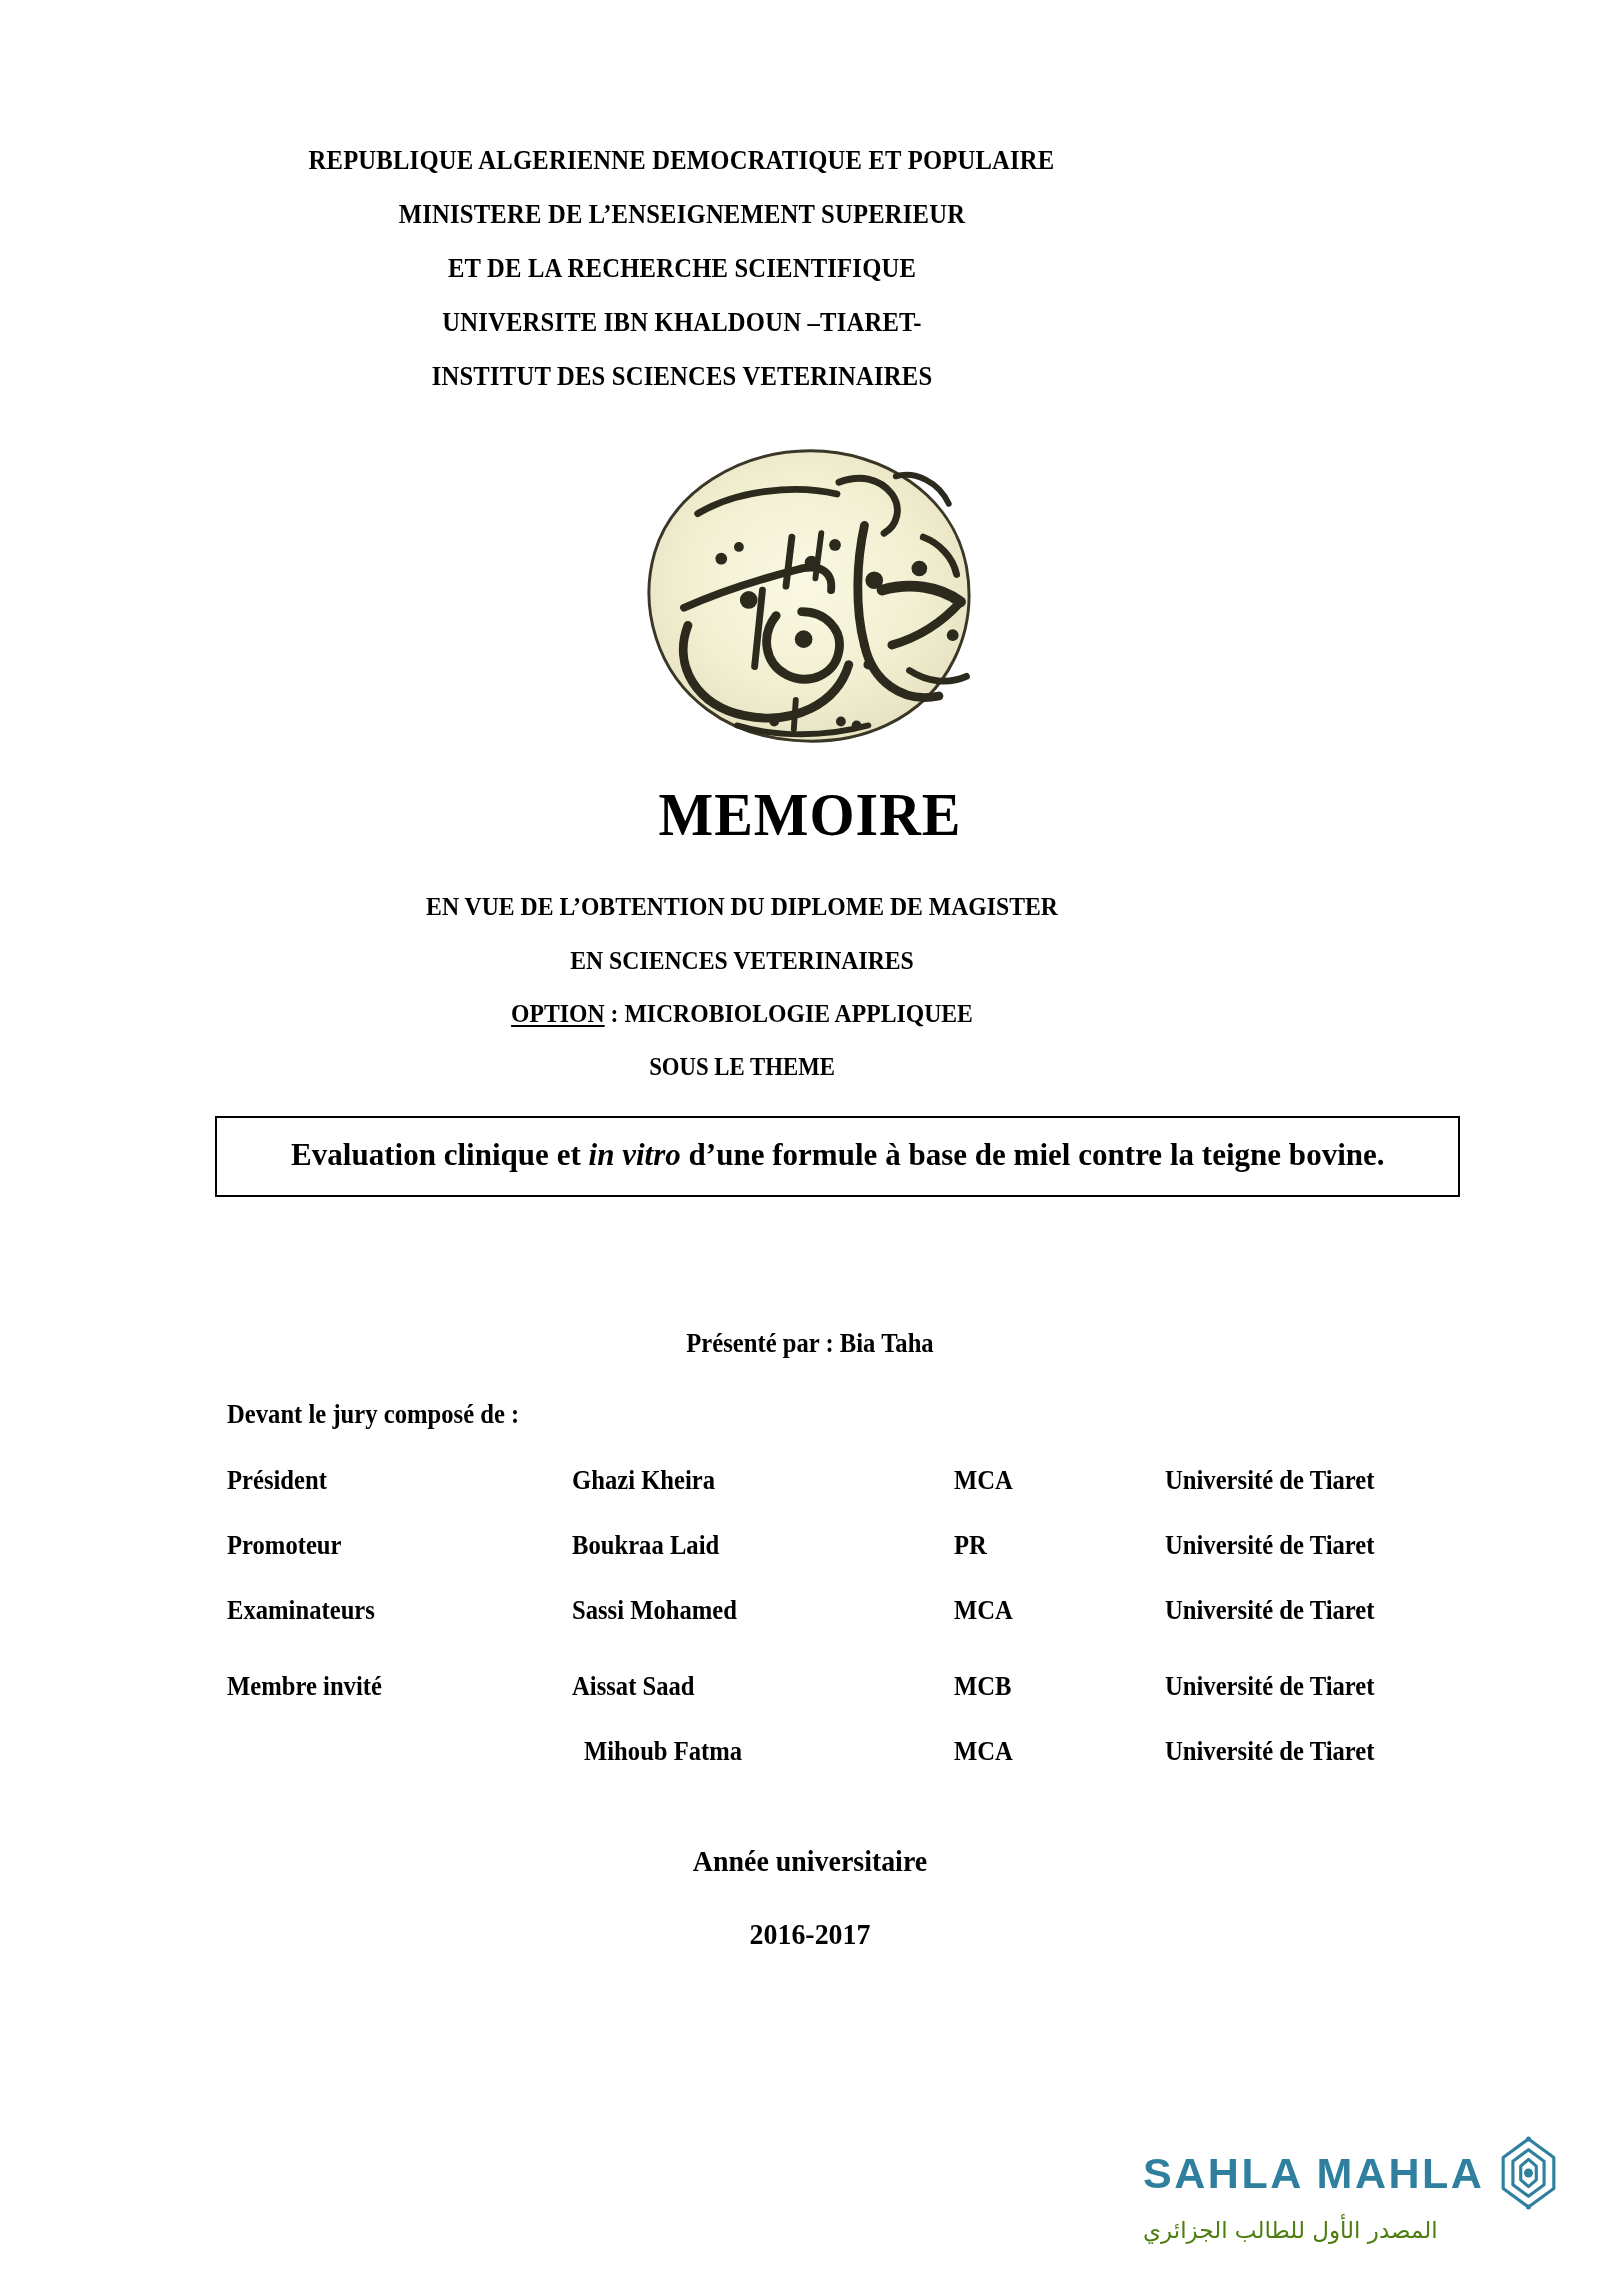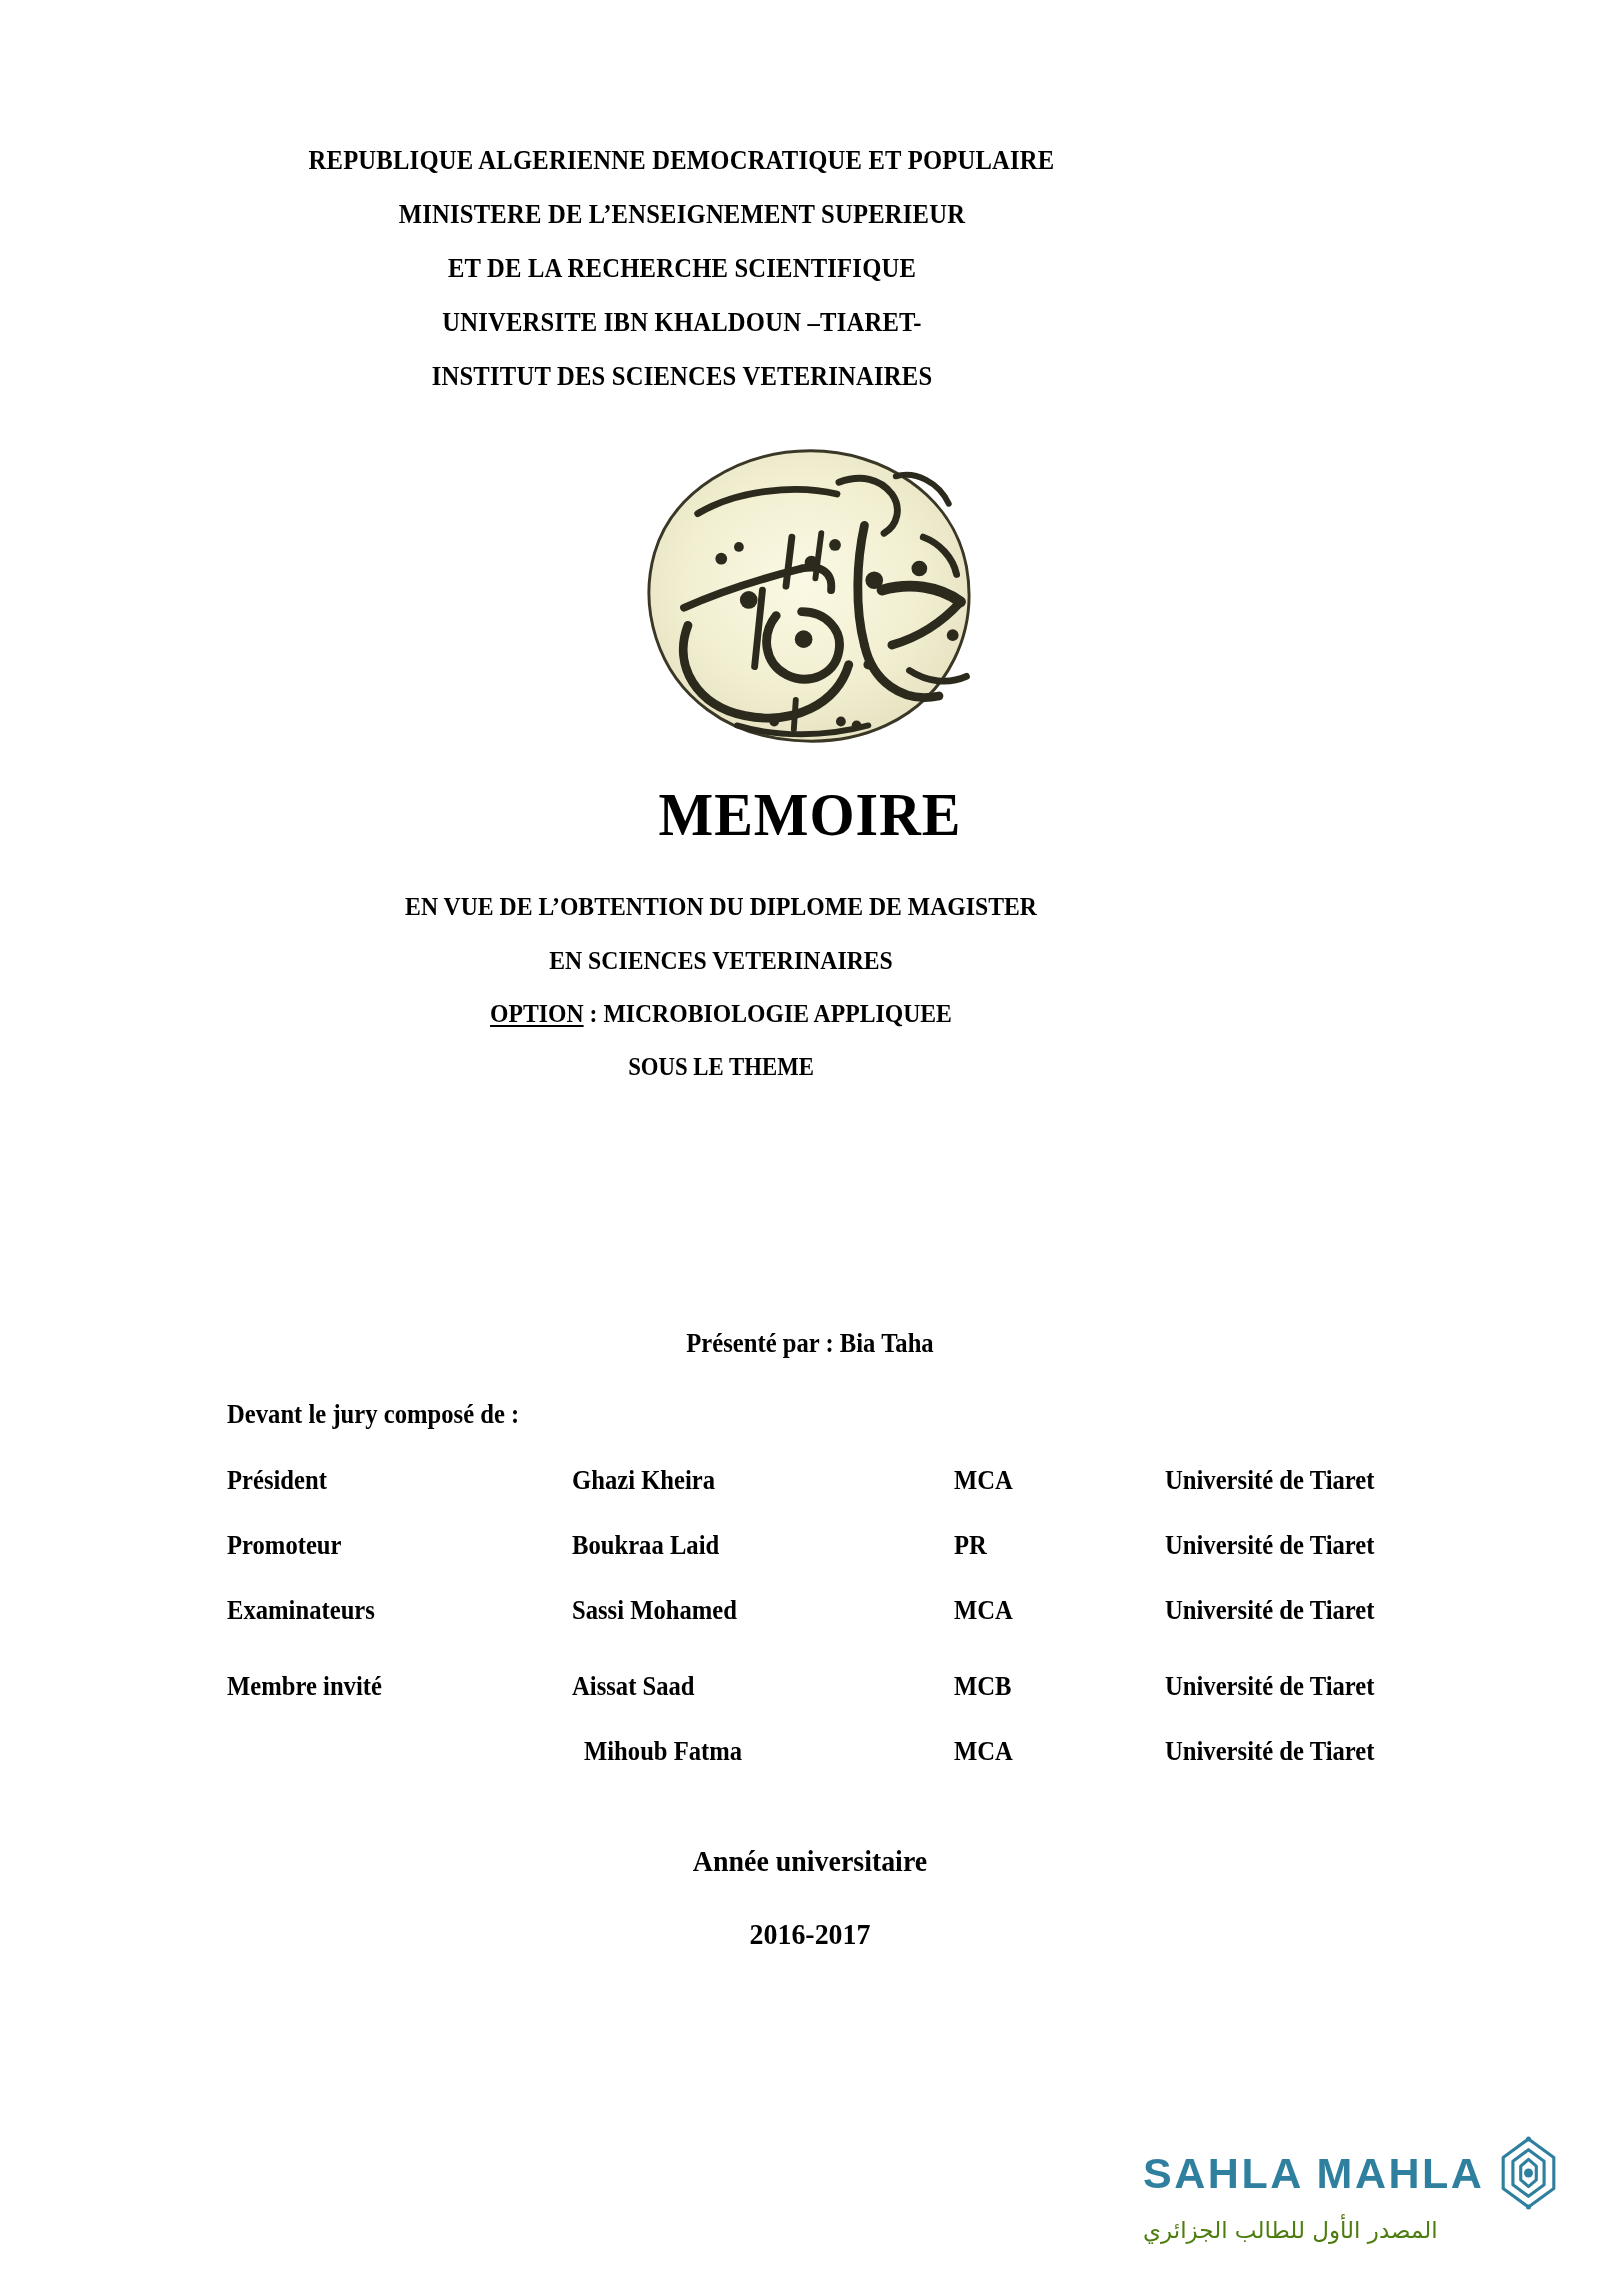--- a/index.html
+++ b/index.html
@@ -72,20 +72,21 @@
     transform: scaleX(0.95);
   }
 
   
   .diploma {
     position: absolute;
     left: 0;
     top: 894px;
     width: 1442px;
     text-align: center;
+    padding-left: 21px;
   }
   .diploma-line {
     font-weight: bold;
     font-size: 25.5px;
     line-height: 1;
     margin: 0 0 28px 0;
     white-space: nowrap;
     transform: scaleX(0.93);
   }
   .diploma-line.opt .u {
@@ -298,20 +299,23 @@
 
   <div class="memoire">MEMOIRE</div>
 
   <div class="diploma">
     <div class="diploma-line">EN VUE DE L’OBTENTION DU DIPLOME DE MAGISTER</div>
     <div class="diploma-line">EN SCIENCES VETERINAIRES</div>
     <div class="diploma-line opt"><span class="u">OPTION</span><span> : </span><span>MICROBIOLOGIE APPLIQUEE</span></div>
     <div class="diploma-line theme">SOUS LE THEME</div>
   </div>
 
+  <div class="title-box">
+    <div class="title-text"><span>Evaluation clinique et </span><span class="ital">in vitro</span><span> d’une formule à base de miel contre la teigne bovine.</span></div>
+  </div>
 
   <div class="presented">Présenté par : Bia Taha</div>
 
   <div class="jury-intro">Devant le jury composé de :</div>
 
   <table class="jury-table">
     <tbody>
       <tr>
         <td class="col-role"><span class="sq">Président</span></td>
         <td class="col-name"><span class="sq">Ghazi Kheira</span></td>

